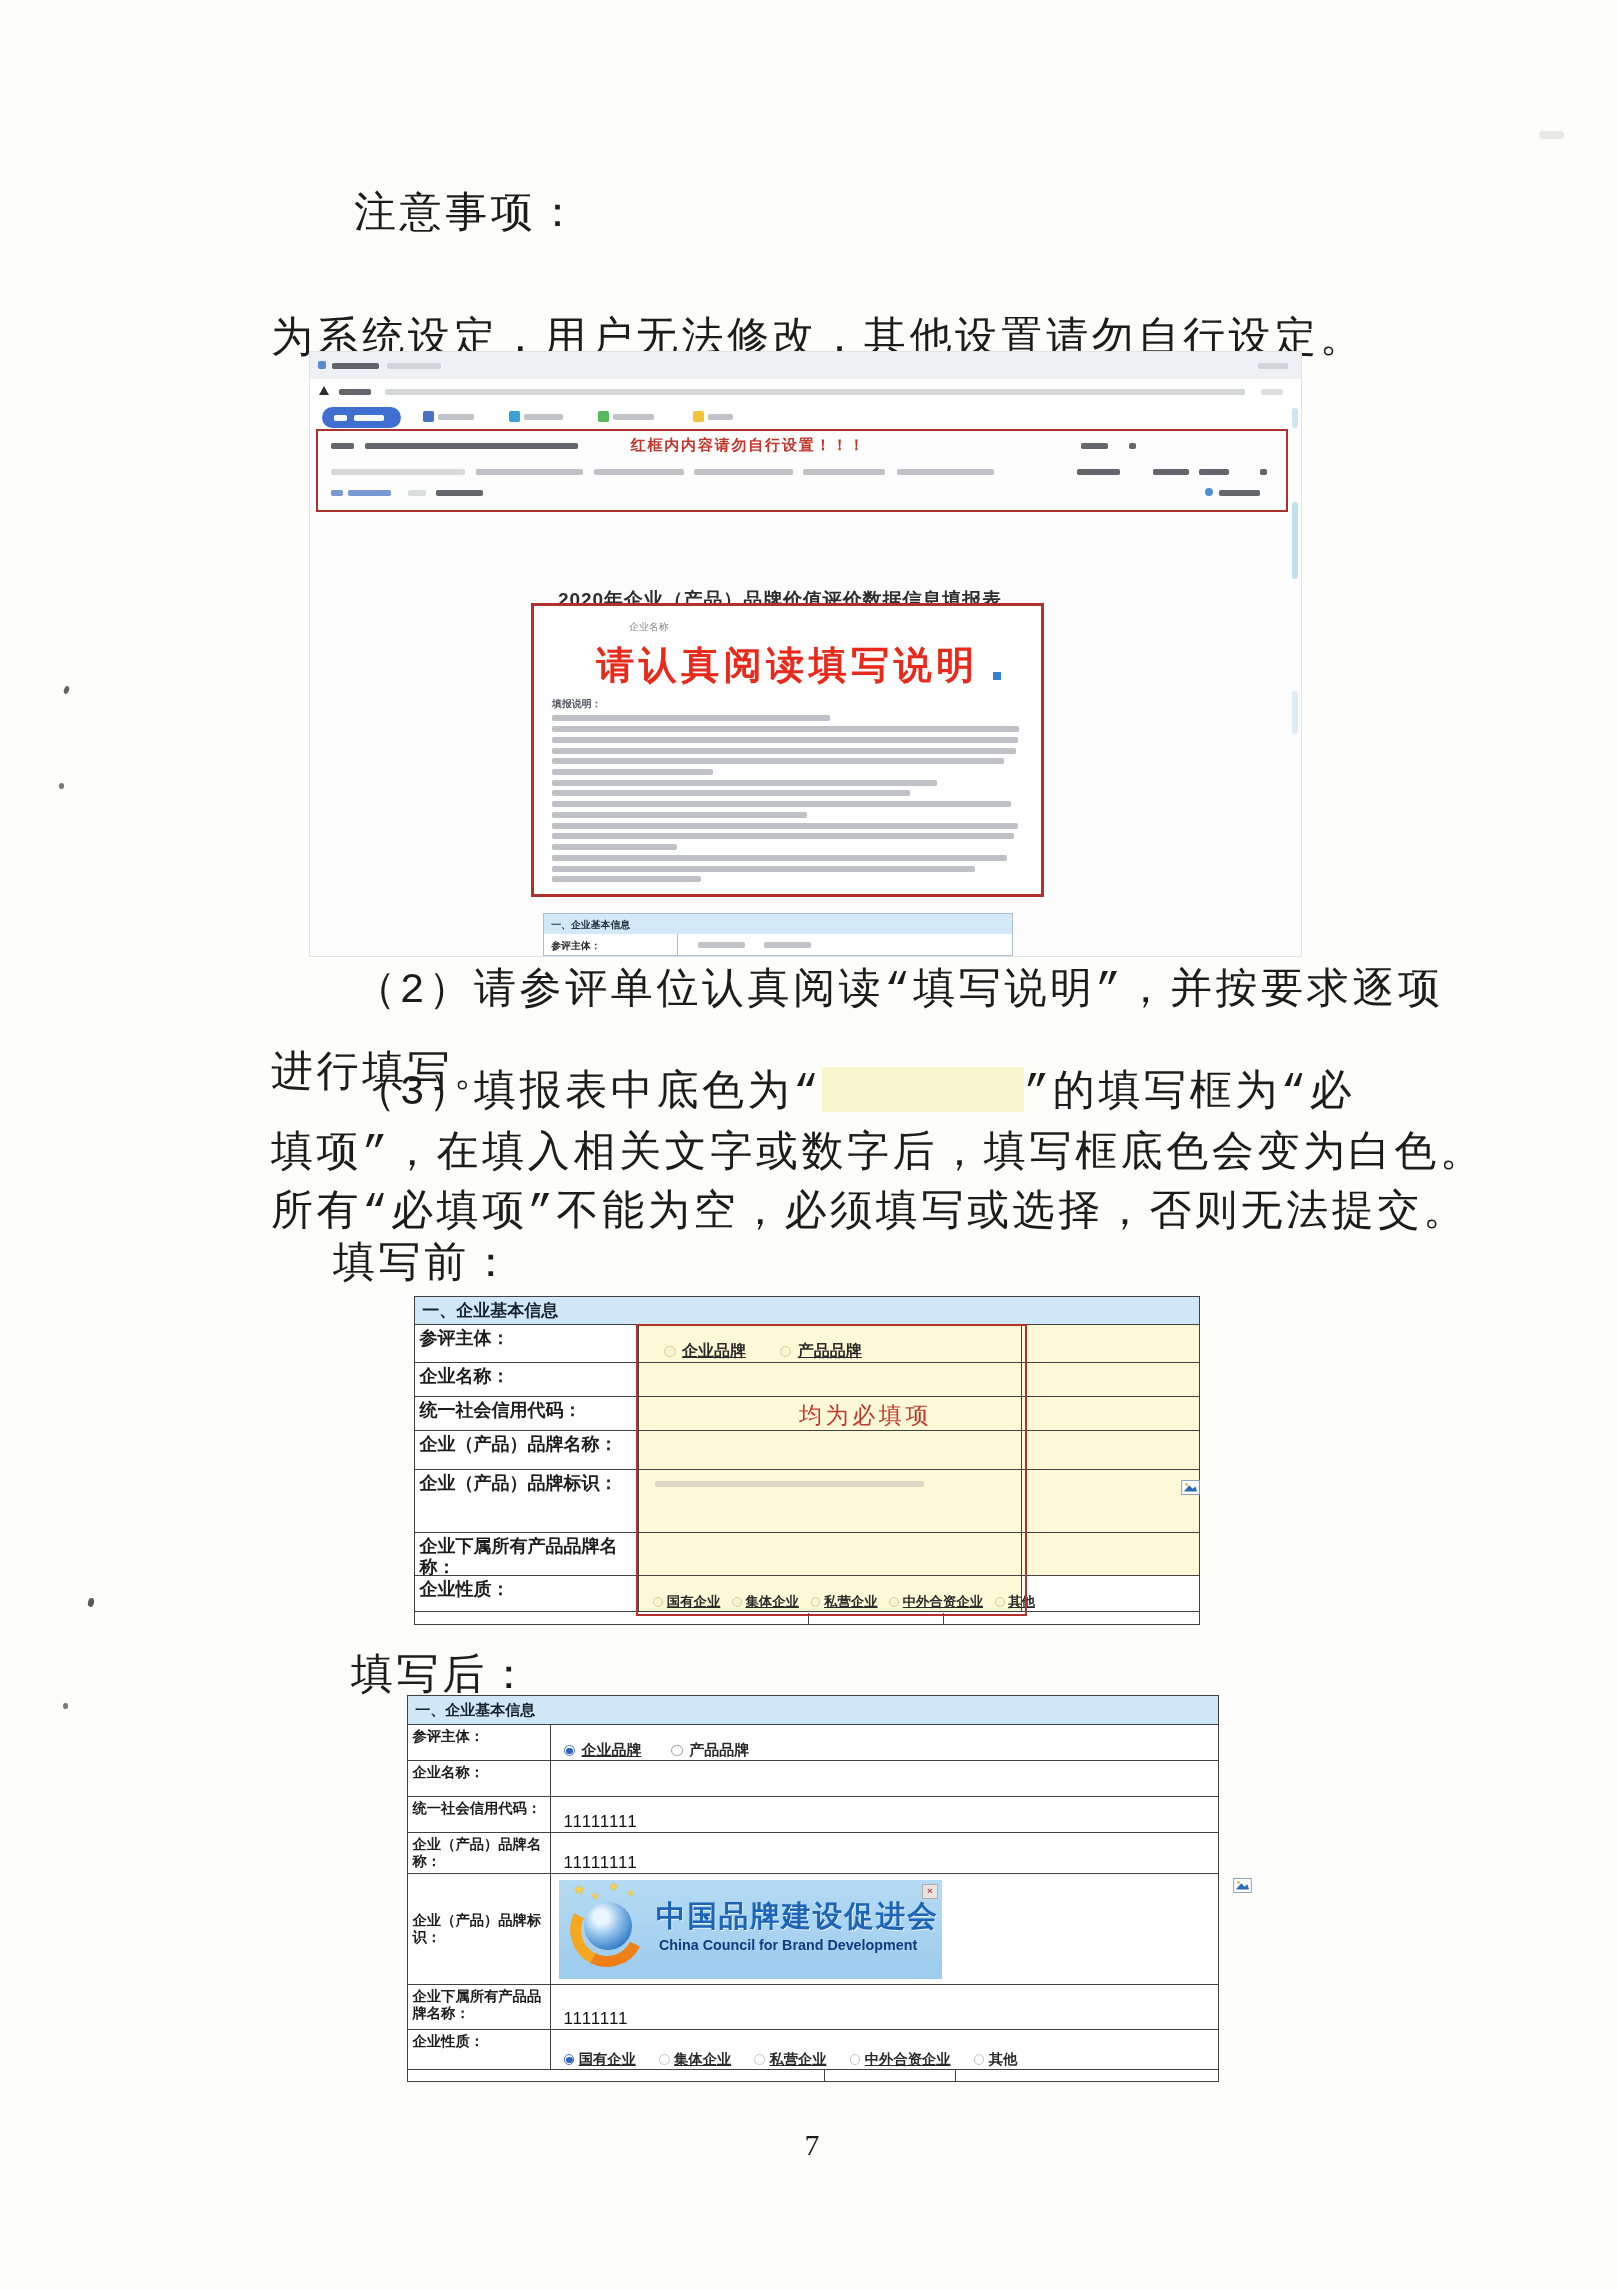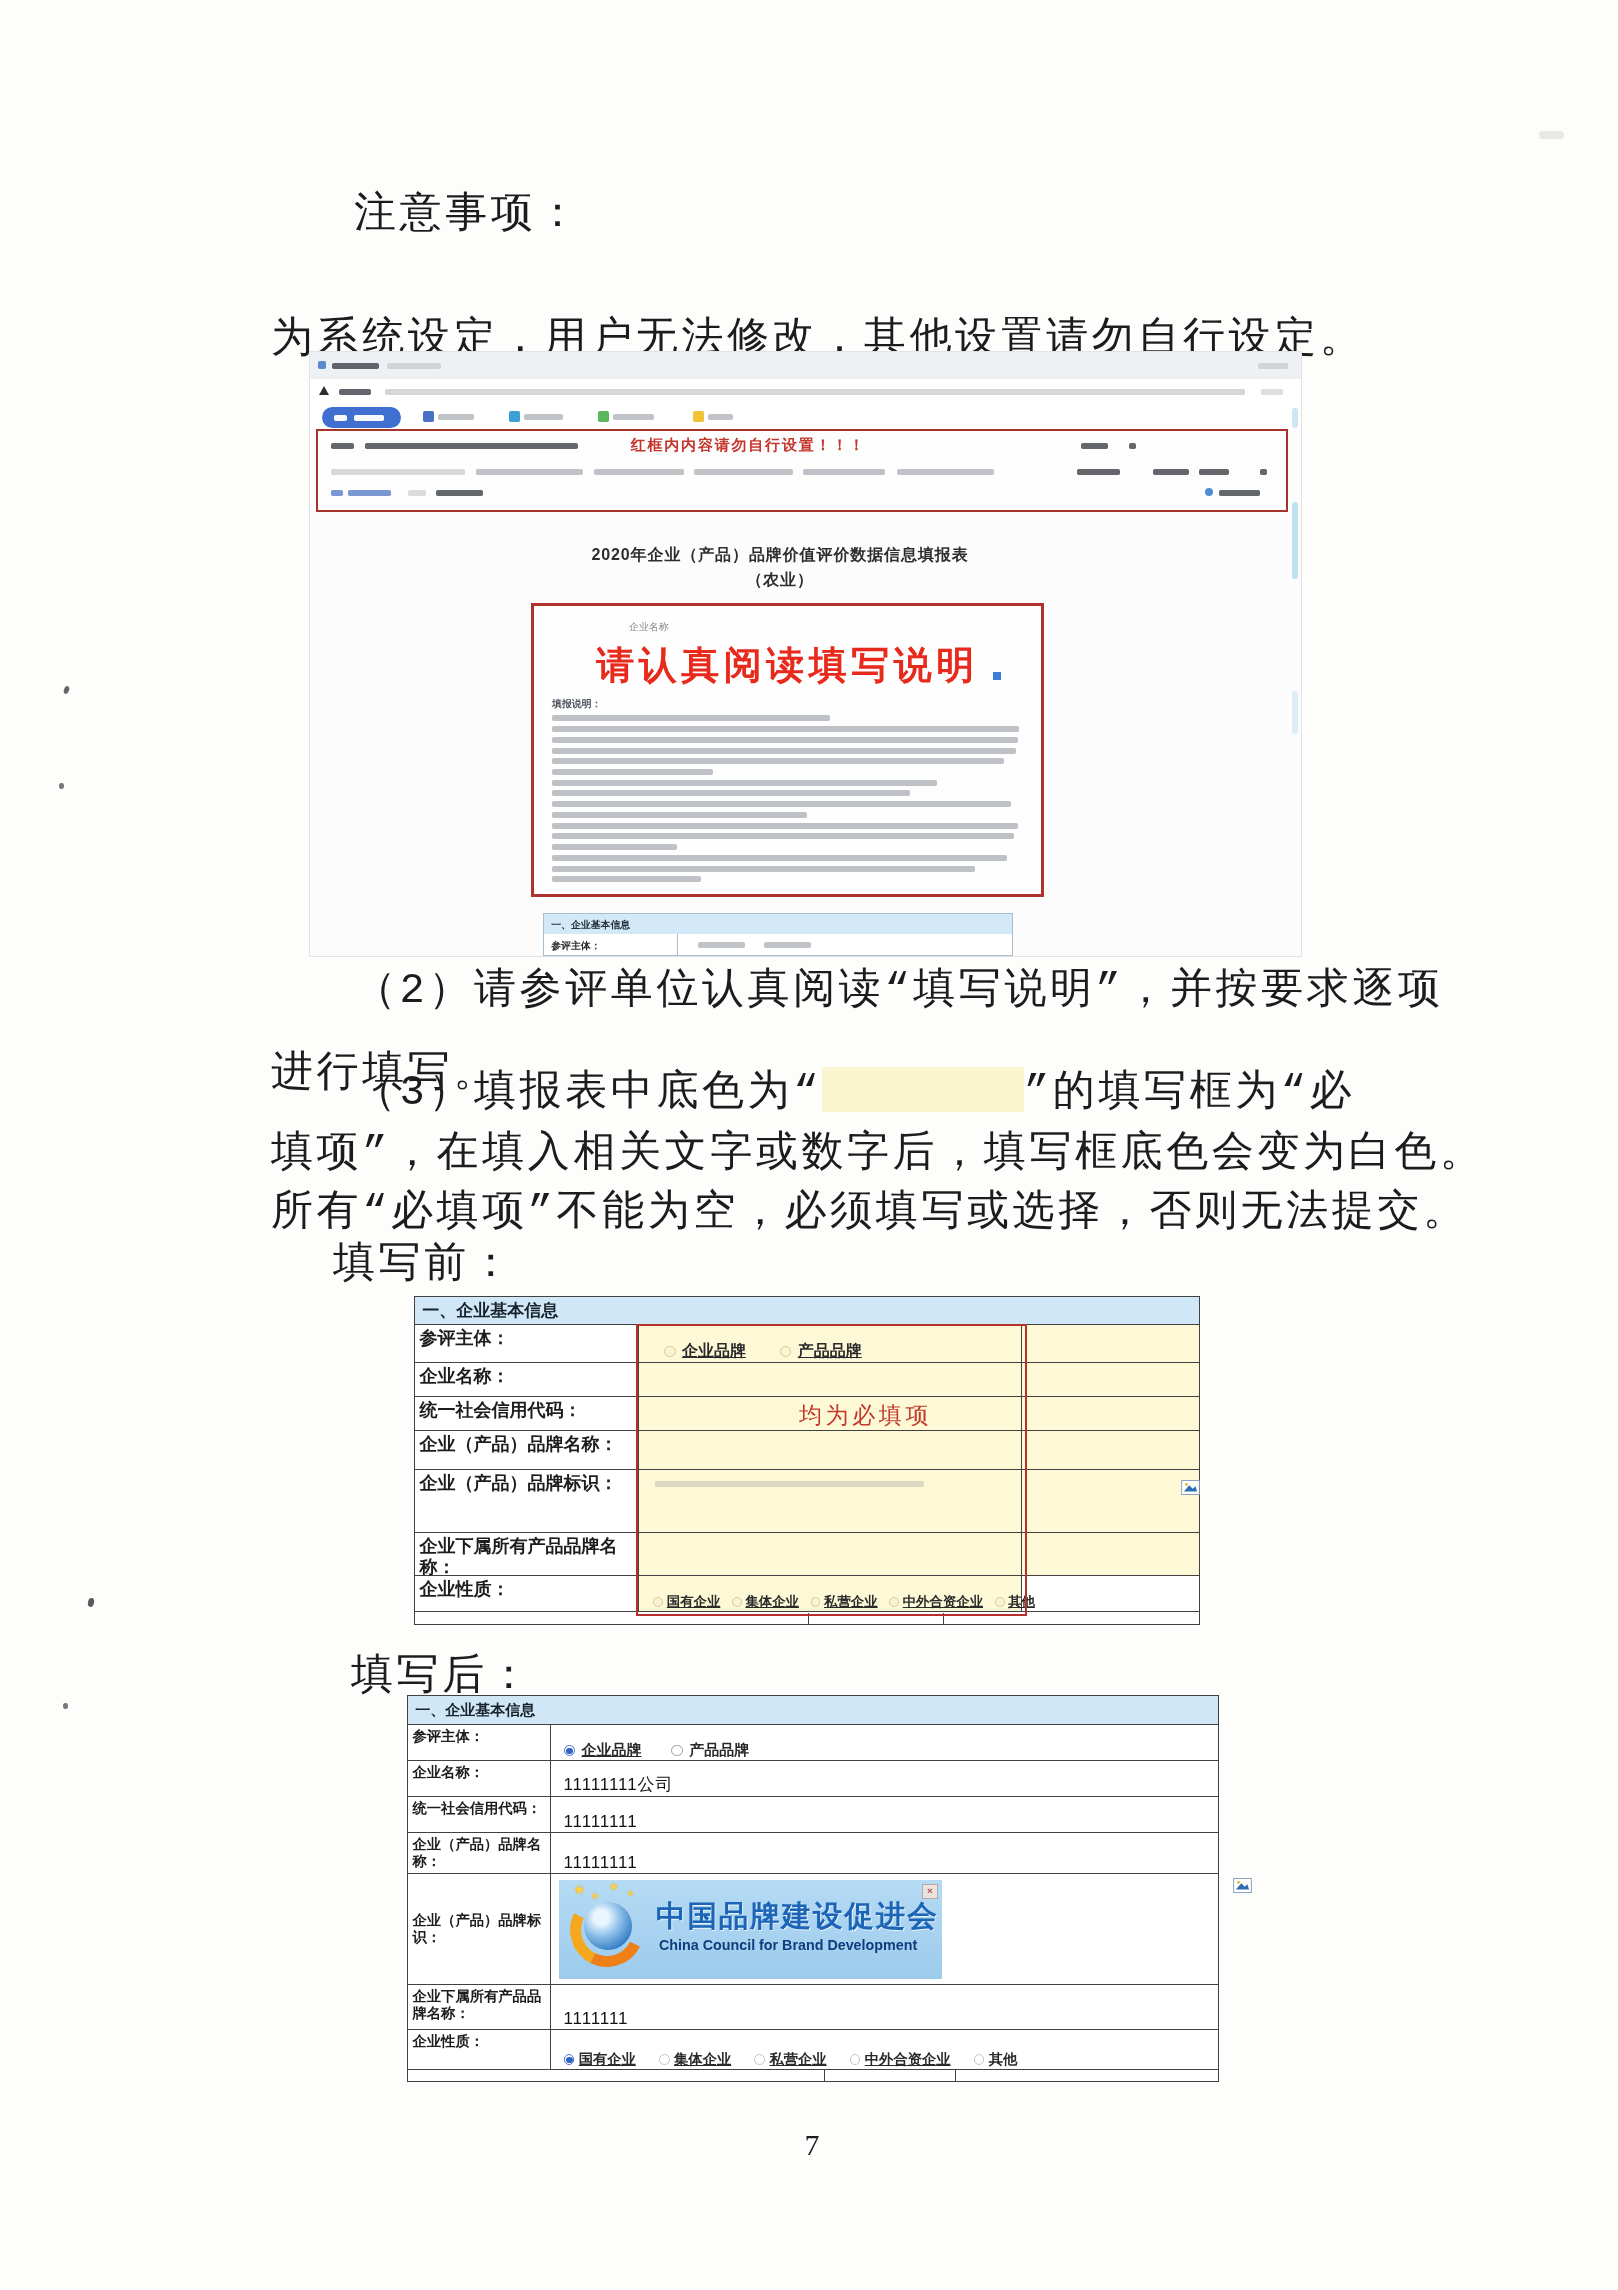--- a/index.html
+++ b/index.html
@@ -24,21 +24,21 @@
   .urlrow{position:absolute;left:0;top:27px;width:100%;height:27px;background:#fff;border-bottom:0.9px solid #e4e7ea;}
   .toolbar{position:absolute;left:0;top:54px;width:100%;height:23px;background:#fff;}
   .pill{position:absolute;left:11.6px;top:0.9px;width:79px;height:21.5px;border-radius:10.7px;background:#3f6fd0;}
   .tb-item{position:absolute;top:5.4px;display:flex;align-items:center;gap:4.5px;}
   .tb-ico{width:10.7px;height:10.7px;border-radius:1.8px;display:inline-block;}
   .redbox1{position:absolute;left:6.3px;top:77px;width:968px;height:79px;border:2.7px solid #a8322c;background:#fdfdfd;}
   .rb1-red{position:absolute;left:206px;top:5.4px;width:448px;text-align:center;font-size:15px;font-weight:bold;
            color:#c4352c;letter-spacing:1.8px;white-space:nowrap;}
   .vscroll{position:absolute;width:6.3px;border-radius:2.7px;}
   .formtitle{position:absolute;left:0;width:940px;text-align:center;font-weight:bold;color:#2e2e2e;
-             font-size:16px;letter-spacing:0.9px;}
+             font-size:19px;letter-spacing:0.9px;margin-top:42px;}
   .redbox2{position:absolute;left:221px;top:251px;width:507px;height:288px;border:3.6px solid #b0322c;background:#fefefe;}
   .notice-big{position:absolute;left:0;top:34px;width:100%;text-align:center;font-size:38px;font-weight:900;
               color:#e82a1c;letter-spacing:4.5px;font-family:"Liberation Sans",sans-serif;}
   .instr-line{position:absolute;left:18px;height:6.3px;border-radius:1.8px;background:#7e838b;opacity:.5;}
   .mini-hdr{position:absolute;left:233px;top:561px;width:470px;height:21.5px;background:#d4e9f7;border:0.9px solid #a9bfd0;
             font-size:9.9px;font-weight:bold;color:#22303c;line-height:21.5px;padding-left:7.2px;box-sizing:border-box;}
   .mini-row{position:absolute;left:233px;top:582px;width:470px;height:21.5px;background:#fff;border:0.9px solid #a9bfd0;
             border-top:none;box-sizing:border-box;}
 
   
@@ -305,23 +305,20 @@
             </span>
           <span class="optgrp" style="gap:6.3px;">
               <span class="rad"></span>
               <span class="opt" style="font-size:15px;text-decoration:none;font-weight:bold;">产品品牌</span>
             </span>
         </div>
       </div>
 
       <div class="t-row" style="height:36px;">
         <div class="lc" style="width:143px;font-size:14.3px;">企业名称：</div>
-        <div class="vc" style="flex:1;padding-left:12.5px;">
-            <span class="val">11111111公司</span>
-          </div>
       </div>
 
       <div class="t-row" style="height:36px;">
         <div class="lc" style="width:143px;font-size:14.3px;">统一社会信用代码：</div>
         <div class="vc" style="flex:1;padding-left:12.5px;">
             <span class="val">11111111</span>
           </div>
       </div>
 
       <div class="t-row" style="height:41px;">

